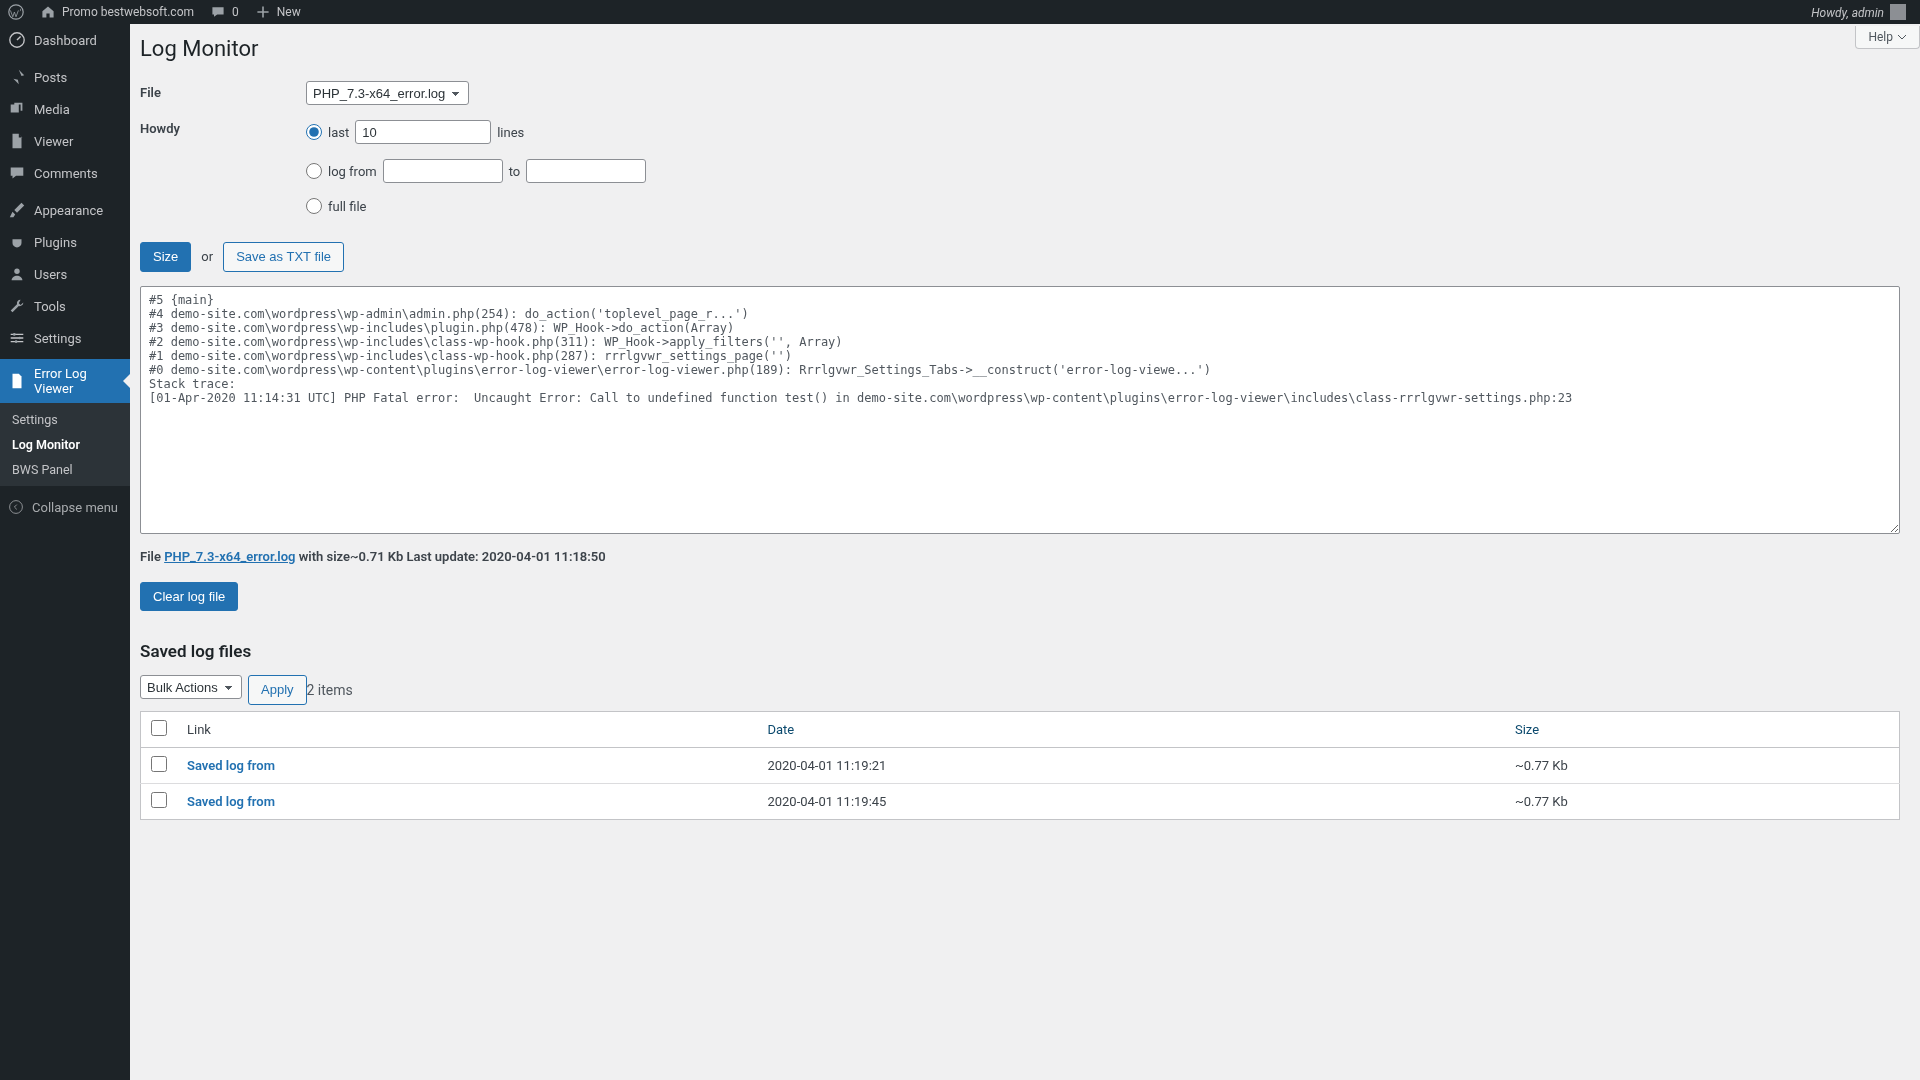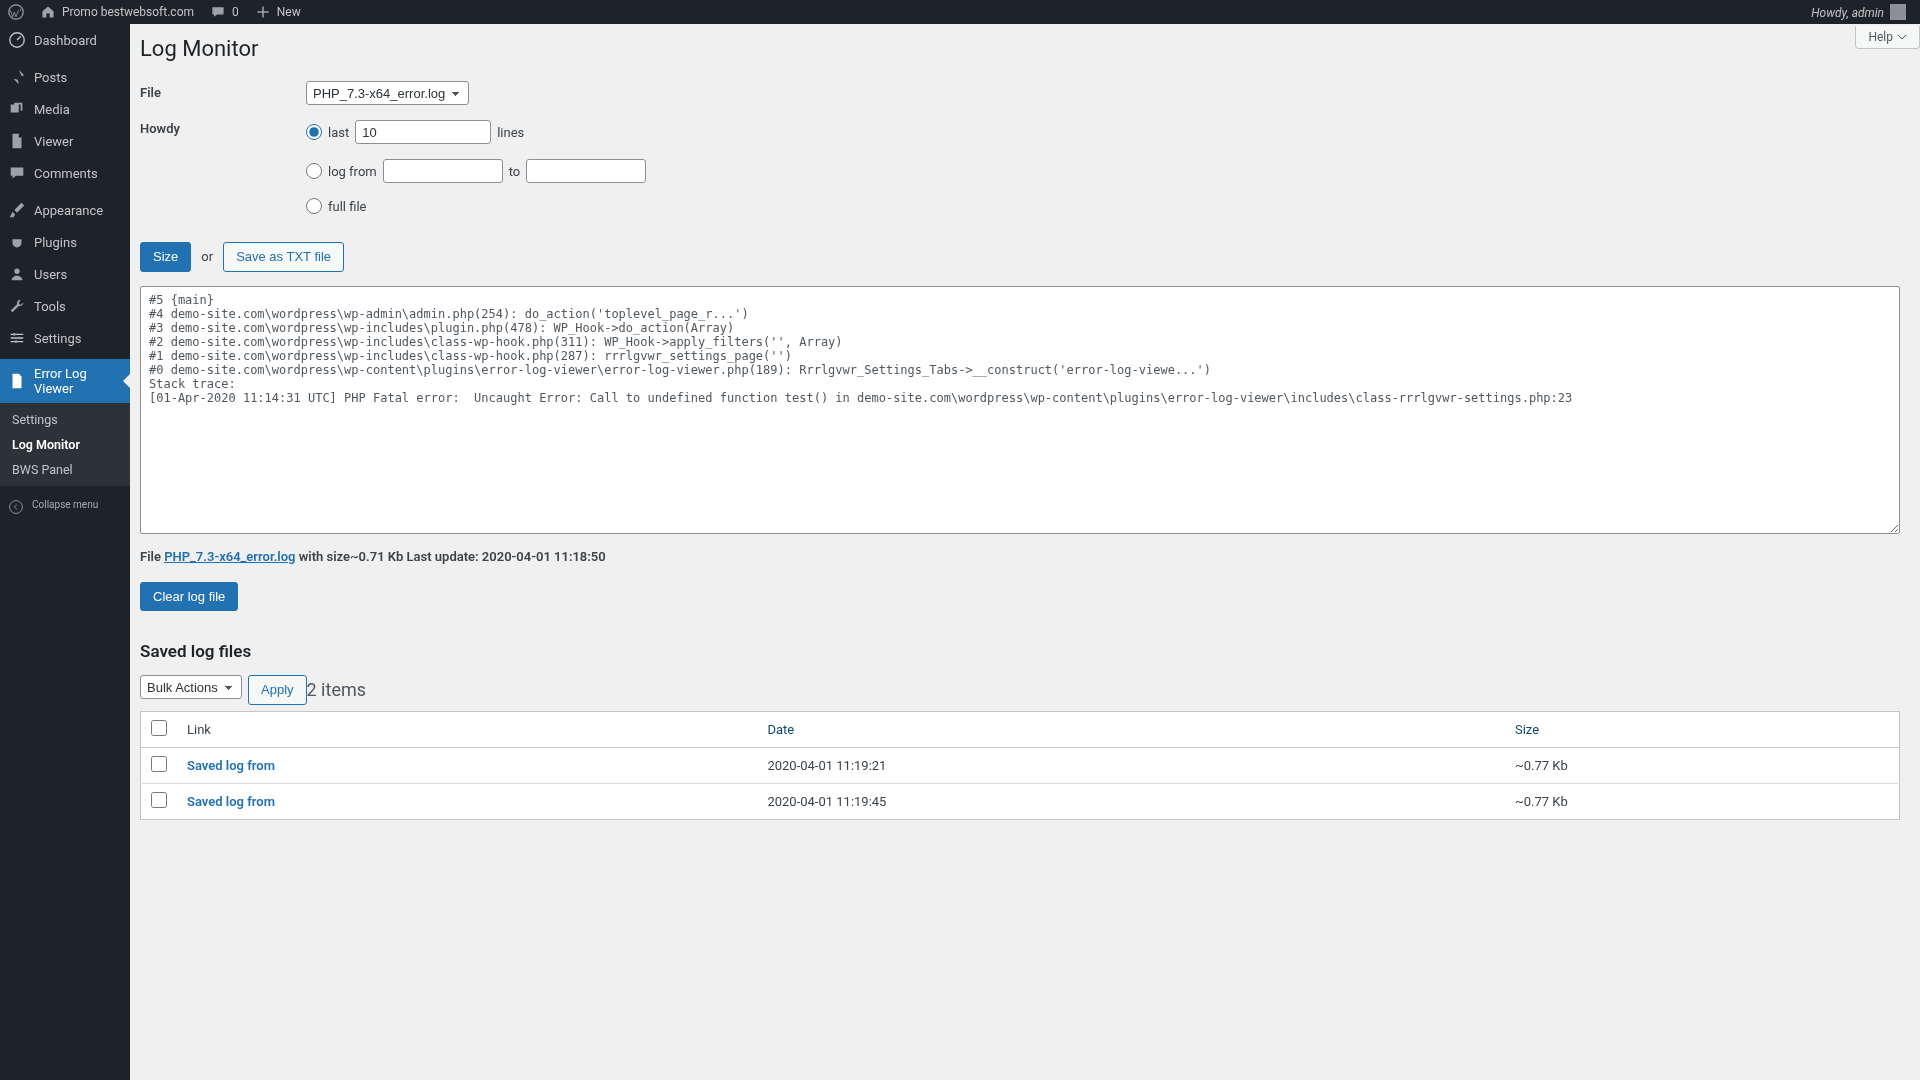--- a/index.html
+++ b/index.html
@@ -18,21 +18,21 @@
 #adminmenu { position: fixed; top: 24px; left: 0; bottom: 0; width: 130px; background: #1d2327; color: #c3c4c7; font-size: 13px; }
 .menu-item { display: flex; align-items: center; gap: 8px; padding: 7px 8px; color: #c3c4c7; cursor: pointer; }
 .menu-item svg { width: 18px; height: 18px; fill: #9ca2a7; flex-shrink: 0; }
 .menu-item.current { background: #2271b1; color: #fff; position: relative; }
 .menu-item.current svg { fill: #fff; }
 .menu-item.current::after { content: ""; position: absolute; right: -1px; top: 50%; transform: translateY(-50%); border: 8px solid transparent; border-right-color: #f0f0f1; }
 .submenu { background: #2c3338; padding: 4px 0; }
 .submenu-item { padding: 5px 12px; color: #c3c4c7; cursor: pointer; font-size: 12.5px; }
 .submenu-item.current { color: #fff; font-weight: 600; }
 .menu-sep { height: 5px; }
-.collapse-menu { display: flex; align-items: flex-start; gap: 8px; padding: 8px 8px; color: #a7aaad; cursor: pointer; font-size: 10px; border-top: 0 solid #32373c; }
+.collapse-menu { display: flex; align-items: center; gap: 8px; padding: 8px 8px; color: #a7aaad; cursor: pointer; font-size: 13px; border-top: 0 solid #32373c; }
 .collapse-menu svg { width: 16px; height: 16px; fill: #a7aaad; }
 
 
 #wpbody { margin-left: 120px; padding-top: 24px; }
 #wpbody-content { padding: 0 20px 40px; position: relative; }
 h1.page-title { font-size: 22px; font-weight: 400; color: #1d2327; padding: 12px 0 14px; }
 .help-tab { position: absolute; top: 2px; right: 0; background: #f6f7f7; border: 1px solid #c3c4c7; border-top: none; border-radius: 0 0 4px 4px; padding: 4px 12px; font-size: 12px; color: #50575e; cursor: pointer; display: flex; align-items: center; gap: 4px; }
 .help-tab svg { width: 10px; height: 10px; fill: #50575e; }
 
 .form-table { border-collapse: collapse; }
@@ -53,21 +53,21 @@
 
 .log-textarea { width: 100%; height: 248px; border: 1px solid #8c8f94; border-radius: 2px; background: #fff; font-family: Consolas, Monaco, monospace; font-size: 12px; padding: 6px 8px; color: #50575e; resize: both; overflow: auto; white-space: pre; }
 
 .file-info { margin: 12px 0 18px; font-size: 13px; }
 .file-info a { text-decoration: underline; font-weight: 600; }
 .file-info strong { font-weight: 600; }
 
 h2.section-title { font-size: 17px; font-weight: 600; color: #1d2327; margin: 30px 0 14px; }
 .tablenav { display: flex; align-items: center; margin-bottom: 6px; }
 .tablenav-left { display: flex; gap: 6px; }
-.items-count { font-size: 18px; color: #50575e; }
+.items-count { font-size: 14px; color: #50575e; }
 
 table.wp-list { width: 100%; border: 1px solid #c3c4c7; border-collapse: collapse; background: #fff; }
 table.wp-list th, table.wp-list td { text-align: left; padding: 8px 10px; font-size: 13px; }
 table.wp-list thead th { border-bottom: 1px solid #c3c4c7; font-weight: 400; }
 table.wp-list thead th.sortable { color: #0c4a6e; cursor: pointer; }
 table.wp-list tbody tr { border-bottom: 1px solid #dcdcde; }
 table.wp-list tbody tr:last-child { border-bottom: none; }
 table.wp-list td.link a { font-weight: 600; color: #2271b1; }
 table.wp-list .cb-col { width: 30px; text-align: center; }
 table.wp-list input[type=checkbox] { width: 16px; height: 16px; }

